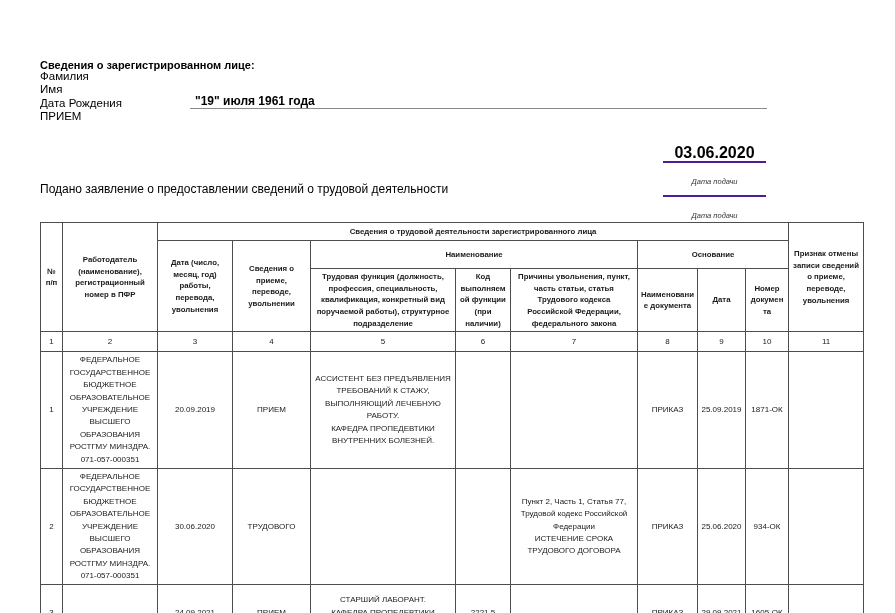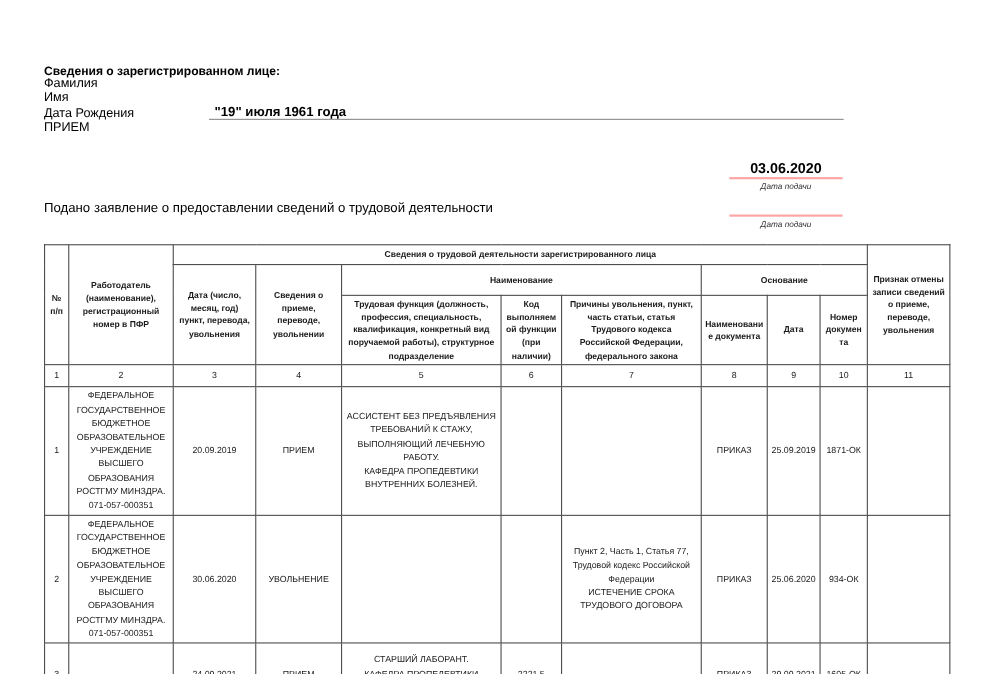--- a/index.html
+++ b/index.html
@@ -25,24 +25,24 @@
   .prow { display: flex; align-items: flex-end; height: 13.2px; }
   .plabel { width: 150px; font-size: 11.5px; color: #000; }
   .pvalue {
     flex: 1; font-size: 12px; font-weight: bold; color: #000;
     border-bottom: 1.5px solid #8a8a8a; padding-left: 5px; line-height: 1.05;
   }
 
   .statement-text { position: absolute; left: 40px; font-size: 12px; color: #000; }
   .date-box { position: absolute; left: 663px; width: 103px; text-align: center; }
   .date-value {
-    font-size: 13px; font-weight: bold; color: #000; height: 15px;
-    border-bottom: 2px solid #fca5a5; line-height: 14px;
+    font-size: 16px; font-weight: bold; color: #000; height: 15px;
+    border-bottom: 2px solid #4c1d95; line-height: 14px;
   }
-  .date-caption { font-size: 7.5px; font-style: italic; color: #333; margin-top: 2px; }
+  .date-caption { font-size: 7.5px; font-style: italic; color: #333; margin-top: 14px; }
 
   table.std {
     position: absolute; left: 40px; top: 222px; width: 823px;
     border-collapse: collapse; table-layout: fixed;
   }
   .std th, .std td {
     border: 1px solid #4d4d4d;
     text-align: center; vertical-align: middle;
     padding: 2px 3px; overflow: hidden;
     color: #1a1a1a;
@@ -105,21 +105,21 @@
         <col style="width:75px">
     </colgroup>
     <tbody>
       <tr class="hA">
         <th rowspan="3">№ п/п</th>
         <th rowspan="3">Работодатель (наименование), регистрационный номер в ПФР</th>
         <th colspan="8">Сведения о трудовой деятельности зарегистрированного лица</th>
         <th rowspan="3">Признак отмены записи сведений о приеме, переводе, увольнения</th>
       </tr>
       <tr class="hB">
-        <th rowspan="2">Дата (число, месяц, год) пункт, перевода, увольнения</th>
+        <th rowspan="2">Дата (число, месяц, год) работы, перевода, увольнения</th>
         <th rowspan="2">Сведения о приеме, переводе, увольнении</th>
         <th colspan="3">Наименование</th>
         <th colspan="3">Основание</th>
       </tr>
       <tr class="hC">
         <th>Трудовая функция (должность, профессия, специальность, квалификация, конкретный вид поручаемой работы), структурное подразделение</th>
         <th>Код выполняемой функции (при наличии)</th>
         <th>Причины увольнения, пункт, часть статьи, статья Трудового кодекса Российской Федерации, федерального закона</th>
         <th>Наименование документа</th>
         <th>Дата</th>
@@ -151,21 +151,21 @@
         <td>ПРИКАЗ</td>
         <td>25.09.2019</td>
         <td>1871-ОК</td>
         <td></td>
       </tr>
       <tr class="r1">
         <td>2</td>
         <td>ФЕДЕРАЛЬНОЕ ГОСУДАРСТВЕННОЕ БЮДЖЕТНОЕ ОБРАЗОВАТЕЛЬНОЕ УЧРЕЖДЕНИЕ ВЫСШЕГО ОБРАЗОВАНИЯ РОСТГМУ МИНЗДРА.
 071-057-000351</td>
         <td>30.06.2020</td>
-        <td>УВОЛЬНЕНИЕ</td>
+        <td>ТРУДОВОГО</td>
         <td></td>
         <td></td>
         <td>Пункт 2, Часть 1, Статья 77, Трудовой кодекс Российской Федерации
 ИСТЕЧЕНИЕ СРОКА ТРУДОВОГО ДОГОВОРА</td>
         <td>ПРИКАЗ</td>
         <td>25.06.2020</td>
         <td>934-ОК</td>
         <td></td>
       </tr>
       <tr class="r2">

